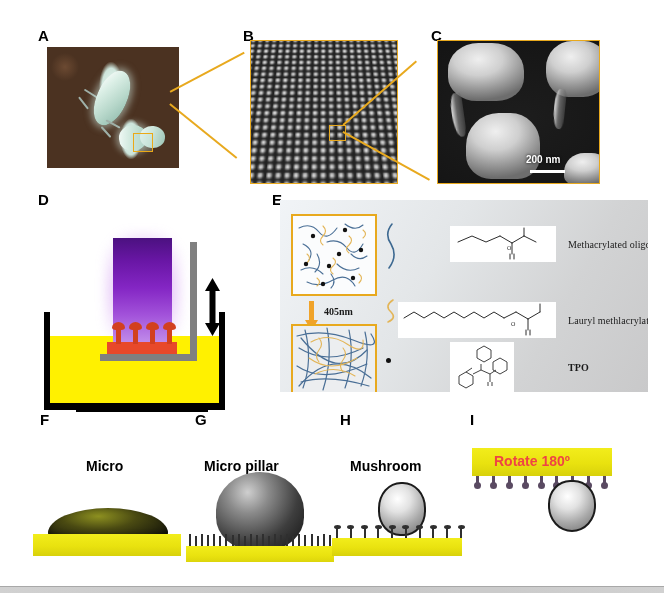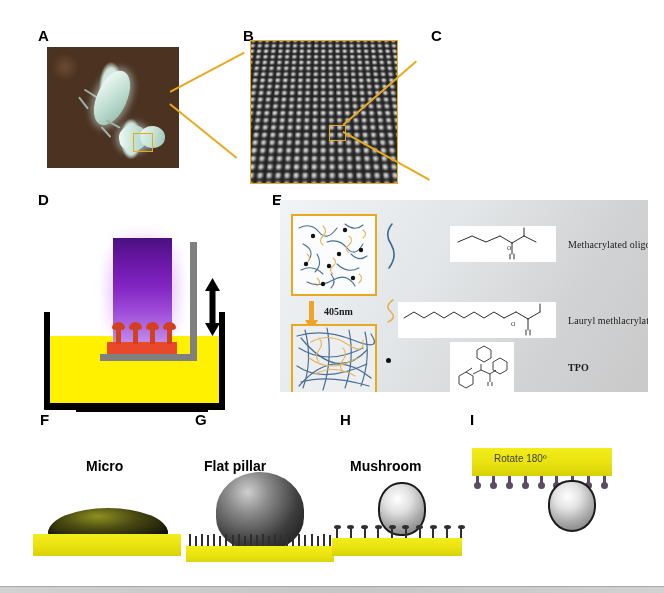--- a/index.html
+++ b/index.html
@@ -110,21 +110,21 @@
   .drop-ball{position:absolute;border-radius:50%;border:2.5px solid #1b1b1b;
     background:radial-gradient(circle at 40% 30%, #ffffff 0%, #e2e2e2 30%, #a8a8a8 62%, #6e6e6e 100%);}
   .pillar-row{position:absolute;display:flex;justify-content:space-between;align-items:flex-end;}
   .pillar{background:#2f2f2f;width:2px;}
   .mush-pin{position:relative;width:2px;background:#2f2f2f;}
   .mush-pin::before{content:"";position:absolute;top:-3px;left:-2.4px;width:7px;height:4px;
     border-radius:50%;background:#2f2f2f;}
   .hang-pin{position:relative;width:3px;background:#5a4a62;}
   .hang-pin::after{content:"";position:absolute;bottom:-3px;left:-2px;width:7px;height:7px;
     border-radius:50%;background:#5a4a62;}
-  #rotate-label{position:absolute;font-weight:normal;font-size:10px;color:#404040;
+  #rotate-label{position:absolute;font-weight:bold;font-size:14px;color:#ef4444;
     font-family:"Liberation Sans",sans-serif;white-space:nowrap;z-index:3;}
   #bottom-strip{position:absolute;left:0;top:586px;width:664px;height:7px;
     background:linear-gradient(90deg,#c9c9c9 0%,#bdbdbd 50%,#c9c9c9 100%);
     border-top:1px solid #9a9a9a;opacity:.85;}
   #topbar-D{position:absolute;left:76px;top:407px;width:132px;height:5px;background:#000;}
 </style>
 </head>
 <body>
 
 <div class="fig">
@@ -148,20 +148,30 @@
   <div class="box" id="panelB-img">
     <div id="panelB-tex"></div>
     <div id="panelB-roi"></div>
 
   </div>
 
   <div class="lead" style="left:343px;top:124px;width:97px;transform:rotate(-41deg);"></div>
   <div class="lead" style="left:343px;top:131px;width:99px;transform:rotate(29deg);"></div>
 
   <div class="panel-letter" style="left:431px;top:28px;">C</div>
+  <div class="box" id="panelC-img">
+    <div class="cap" style="left:10px;top:2px;width:76px;height:58px;border-radius:40% 42% 36% 38%/46% 48% 40% 42%;"></div>
+    <div class="cap-stem" style="left:14px;top:52px;width:12px;height:44px;border-radius:45% 20% 30% 60%;transform:rotate(-8deg);"></div>
+    <div class="cap" style="left:108px;top:0px;width:62px;height:56px;border-radius:42% 38% 40% 36%/48% 44% 40% 44%;"></div>
+    <div class="cap-stem" style="left:116px;top:48px;width:11px;height:40px;border-radius:40% 25% 30% 55%;transform:rotate(6deg);"></div>
+    <div class="cap" style="left:28px;top:72px;width:74px;height:66px;border-radius:44% 40% 30% 34%/50% 46% 34% 36%;"></div>
+    <div class="cap" style="left:126px;top:112px;width:46px;height:32px;border-radius:44% 40% 22% 26%/60% 56% 26% 28%;"></div>
+    <div class="scalebar" style="left:92px;top:129px;width:35px;"></div>
+    <div class="scale-label" style="left:88px;top:113px;">200 nm</div>
+  </div>
 
   <div class="panel-letter" style="left:38px;top:192px;">D</div>
   <div class="box" id="panelD">
     <div id="beam-glow"></div>
     <div id="vat-resin"></div>
     <div id="beam"></div>
     <div id="vat-wall-l"></div>
     <div id="vat-wall-r"></div>
     <div id="vat-floor"></div>
     <div id="arm-vert"></div>
@@ -311,21 +321,21 @@
   <div class="panel-letter" style="left:195px;top:412px;">G</div>
   <div class="panel-letter" style="left:340px;top:412px;">H</div>
   <div class="panel-letter" style="left:470px;top:412px;">I</div>
 
   <div class="sub-title" style="left:86px;top:458px;">Micro</div>
   <div class="box" style="left:30px;top:490px;width:160px;height:72px;">
     <div class="drop-flat" style="left:18px;top:18px;width:120px;height:32px;"></div>
     <div class="substrate" style="left:3px;top:44px;width:148px;height:22px;"></div>
   </div>
 
-  <div class="sub-title" style="left:204px;top:458px;">Flat pillar</div>
+  <div class="sub-title" style="left:204px;top:458px;">Micro pillar</div>
   <div class="box" style="left:186px;top:470px;width:150px;height:92px;">
     <div class="drop-round" style="left:30px;top:2px;width:88px;height:78px;border-radius:50% 50% 42% 42%;"></div>
     <div class="pillar-row" style="left:3px;top:64px;width:142px;height:13px;">
       <div class="pillar" style="height:13px;"></div>
         <div class="pillar" style="height:11px;"></div>
       <div class="pillar" style="height:13px;"></div>
         <div class="pillar" style="height:12px;"></div>
       <div class="pillar" style="height:13px;"></div>
         <div class="pillar" style="height:11px;"></div>
       <div class="pillar" style="height:13px;"></div>

